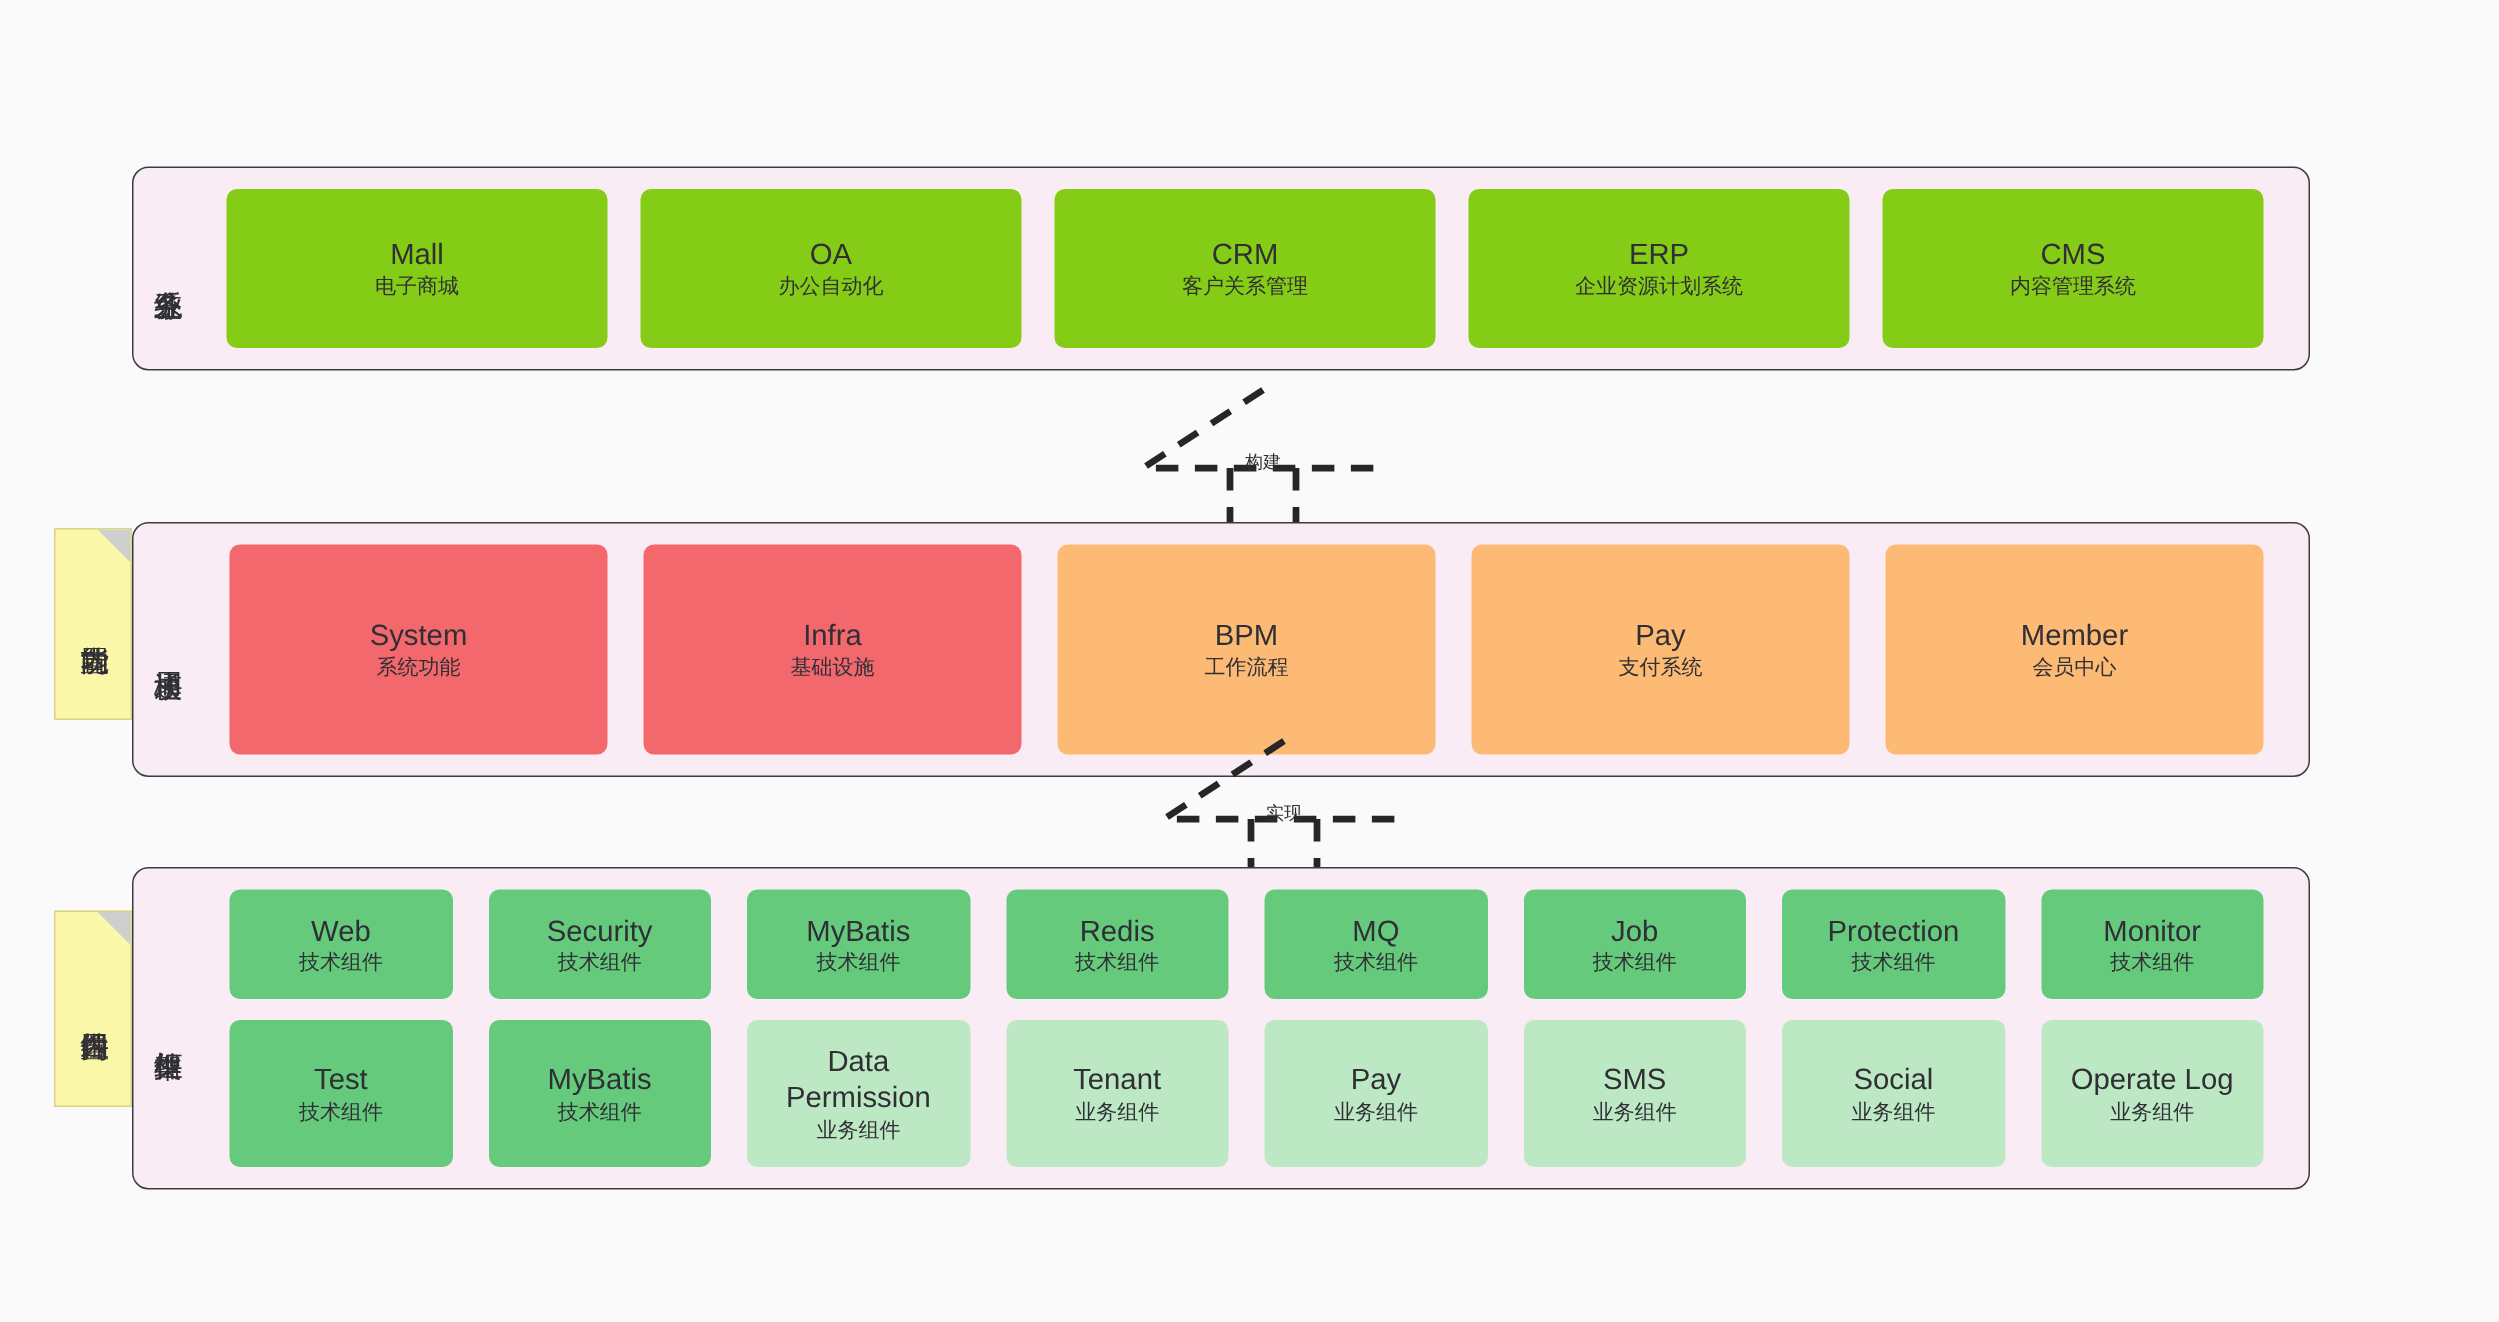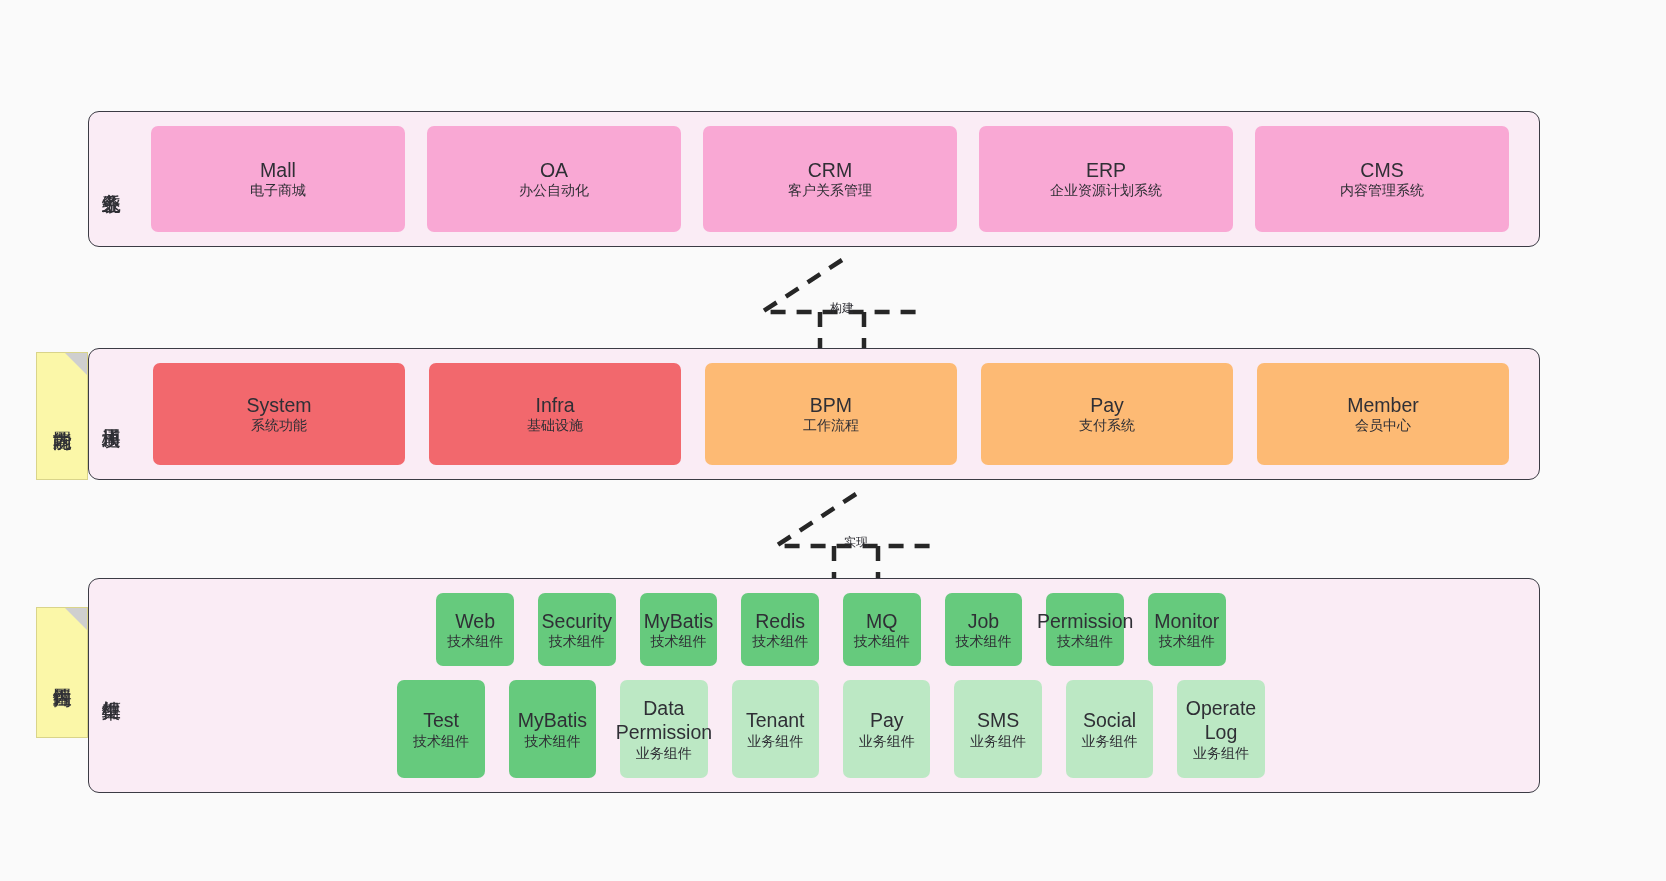--- a/index.html
+++ b/index.html
@@ -45,21 +45,20 @@
     flex: 1 1 auto;
     display: flex;
     align-items: stretch;
     padding: 14px 18px 14px 6px;
     gap: 0;
   }
   .cells.two-row {
     flex-direction: column;
     gap: 14px;
     padding: 14px 18px 14px 6px;
-    align-items: center;
   }
   .cell-row {
     display: flex;
     flex: 1 1 auto;
     gap: 0;
   }
 
   
   .box {
     flex: 1 1 0;
@@ -71,29 +70,29 @@
     justify-content: center;
     text-align: center;
     line-height: 1.26;
     color: #2f2f35;
     padding: 4px 6px;
     min-width: 0;
   }
   .box .b-title { font-size: 19.5px; }
   .box .b-sub   { font-size: 14px; }
 
-  .blue        { background: #f9a8d4; margin-left: 10px; }
+  .blue        { background: #84cc16; margin-left: 10px; }
   .red-strong  { background: #f2686d; }
   .red-light   { background: #fdba74; }
   .green-strong{ background: #66ca7d; }
   .green-light { background: #bce8c4; }
 
   
   #layer-business { left: 88px;  top: 111px; width: 1452px; height: 136px; }
-  #layer-common   { left: 88px;  top: 348px; width: 1452px; height: 132px; }
+  #layer-common   { left: 88px;  top: 348px; width: 1452px; height: 170px; }
   #layer-framework{ left: 88px;  top: 578px; width: 1452px; height: 215px; }
 
   #layer-business .cells  { padding-left: 8px; }
   #layer-common  .cells   { padding-left: 8px; }
   #layer-framework .cells { padding-left: 8px; }
 
   
   .note {
     position: absolute;
     width: 52px;
@@ -266,21 +265,21 @@
         </div>
         <div class="box green-strong">
           <div class="b-title">MQ</div>
           <div class="b-sub">技术组件</div>
         </div>
         <div class="box green-strong">
           <div class="b-title">Job</div>
           <div class="b-sub">技术组件</div>
         </div>
         <div class="box green-strong">
-          <div class="b-title">Permission</div>
+          <div class="b-title">Protection</div>
           <div class="b-sub">技术组件</div>
         </div>
         <div class="box green-strong">
           <div class="b-title">Monitor</div>
           <div class="b-sub">技术组件</div>
         </div>
       </div>
 
       <div class="cell-row">
         <div class="box green-strong">

